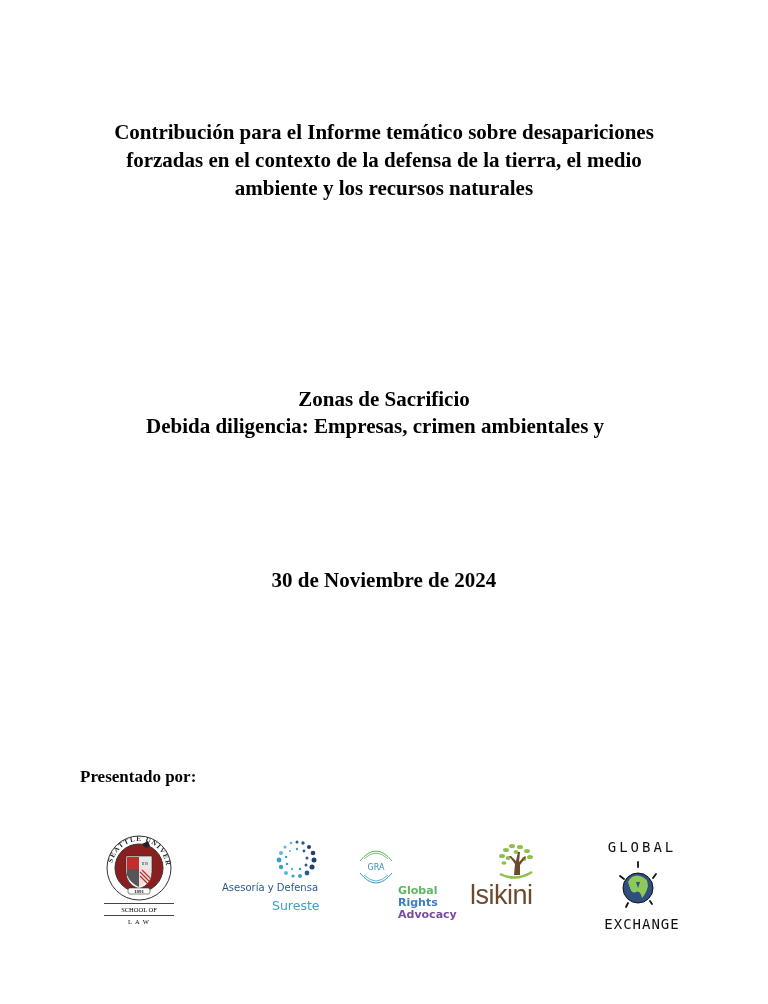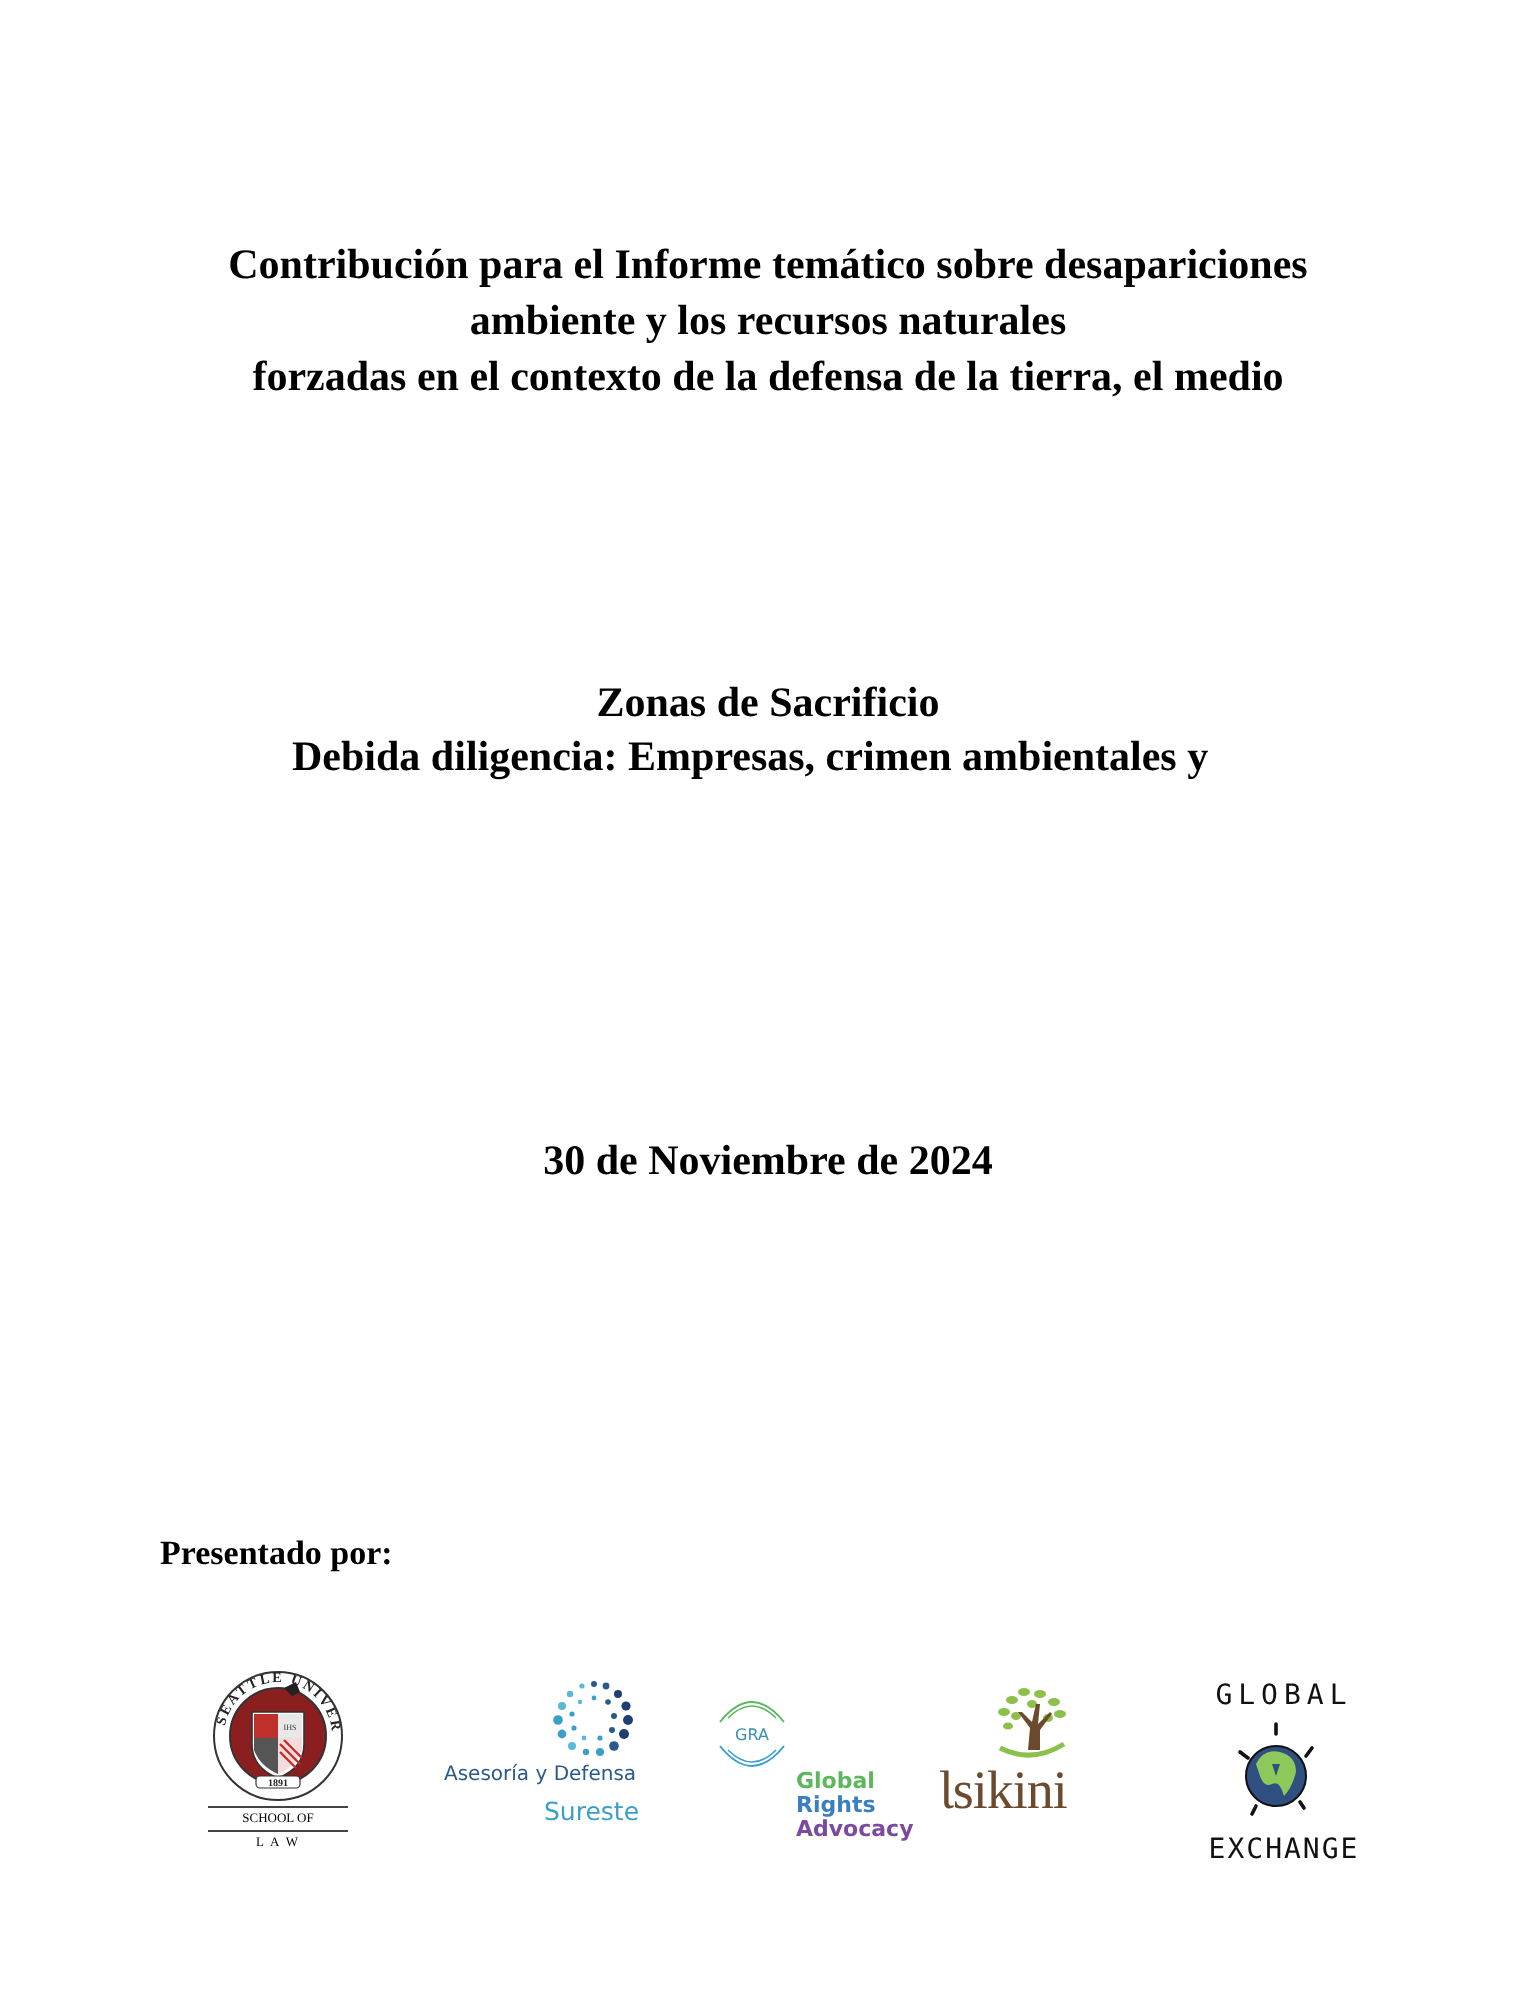--- a/index.html
+++ b/index.html
@@ -3,44 +3,44 @@
   <meta charset="utf-8">
   <style>
     html, body { margin: 0; padding: 0; background: #ffffff; }
     body { width: 768px; height: 1004px; position: relative; overflow: hidden; font-family: "Liberation Serif", serif; color: #000; }
     .page { position: absolute; left: 0; top: 0; width: 648px; height: 1004px; background: #fff; }
     .title-block { position: absolute; left: 80px; width: 608px; text-align: center; font-weight: bold; font-size: 21px; line-height: 28px; }
     .t1 { top: 118px; }
     .t1 div { white-space: nowrap; }
     .sub-block { position: absolute; left: 80px; width: 608px; top: 338px; font-weight: bold; font-size: 21px; line-height: 27px; text-align: center; }
     .sub-block .l2 { padding-left: 18px; text-align: left; white-space: nowrap; }
-    .sub-block .l1, .sub-block .l3 { white-space: nowrap; }
+    .sub-block .l1, .sub-block .l3 { white-space: nowrap; margin-top: 48px; }
     .date { position: absolute; left: 80px; width: 608px; top: 566px; text-align: center; font-weight: bold; font-size: 21px; line-height: 28px; }
     .presented { position: absolute; left: 80px; width: 608px; top: 766px; font-weight: bold; font-size: 17px; line-height: 22px; }
     .logo { position: absolute; }
     .logo-seattle { left: 104px; top: 832px; width: 70px; height: 95px; }
     .logo-ads { left: 222px; top: 838px; width: 115px; height: 80px; }
     .logo-gra { left: 352px; top: 845px; width: 102px; height: 76px; }
     .logo-tsikini { left: 468px; top: 842px; width: 96px; height: 72px; }
     .logo-ge { left: 592px; top: 838px; width: 100px; height: 96px; }
     .ads-text { position: absolute; font-family: "DejaVu Sans", sans-serif; font-size: 10px; color: #2a5a8a; white-space: nowrap; }
     .ads-sub { position: absolute; font-family: "DejaVu Sans", sans-serif; font-size: 12.5px; color: #3aa0c8; white-space: nowrap; }
     .gra-text { position: absolute; font-family: "DejaVu Sans", sans-serif; font-weight: bold; font-size: 11px; line-height: 12px; white-space: nowrap; }
-    .tsikini-text { position: absolute; font-family: Liberation Serif, serif; font-size: 27px; color: #6b4a2e; letter-spacing: -0.5px; white-space: nowrap; text-align: center; }
+    .tsikini-text { position: absolute; font-family: Liberation Sans, sans-serif; font-size: 27px; color: #6b4a2e; letter-spacing: -0.5px; white-space: nowrap; text-align: center; }
     .seattle-text { position: absolute; font-family: "Liberation Serif", serif; font-size: 6.5px; text-align: center; width: 70px; left: 0; }
   </style>
 </head>
 <body>
 
 <div class="page">
 
   <div class="title-block t1">
     <div>Contribución para el Informe temático sobre desapariciones</div>
+    <div>forzadas en el contexto de la defensa de la tierra, el medio</div>
     <div>ambiente y los recursos naturales</div>
-    <div>forzadas en el contexto de la defensa de la tierra, el medio</div>
   </div>
 
   <div class="sub-block">
     <div class="l1">Zonas de Sacrificio</div>
     <div class="l2" style="padding-left:66px;">Debida diligencia: Empresas, crimen ambientales y</div>
   </div>
 
   <div class="date">30 de Noviembre de 2024</div>
 
   <div class="presented">Presentado por:</div>

